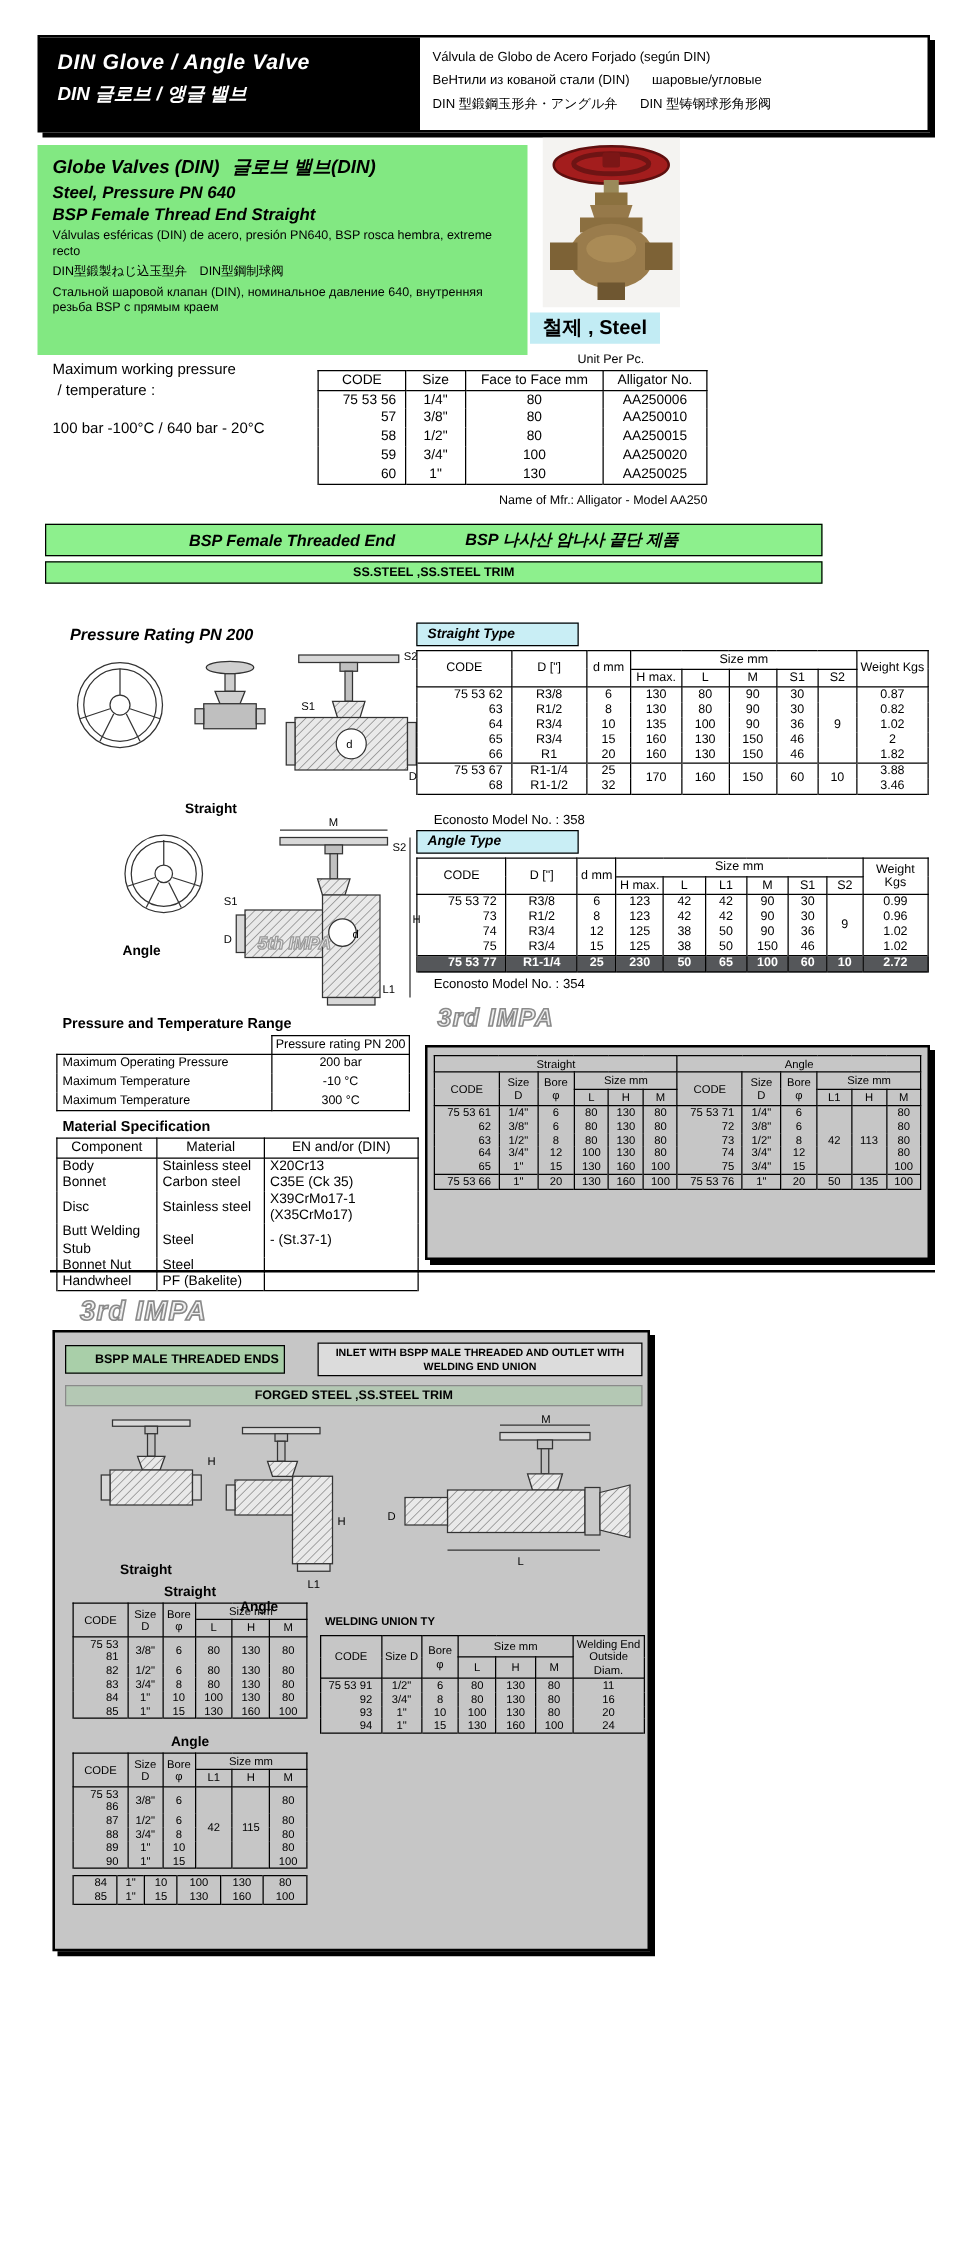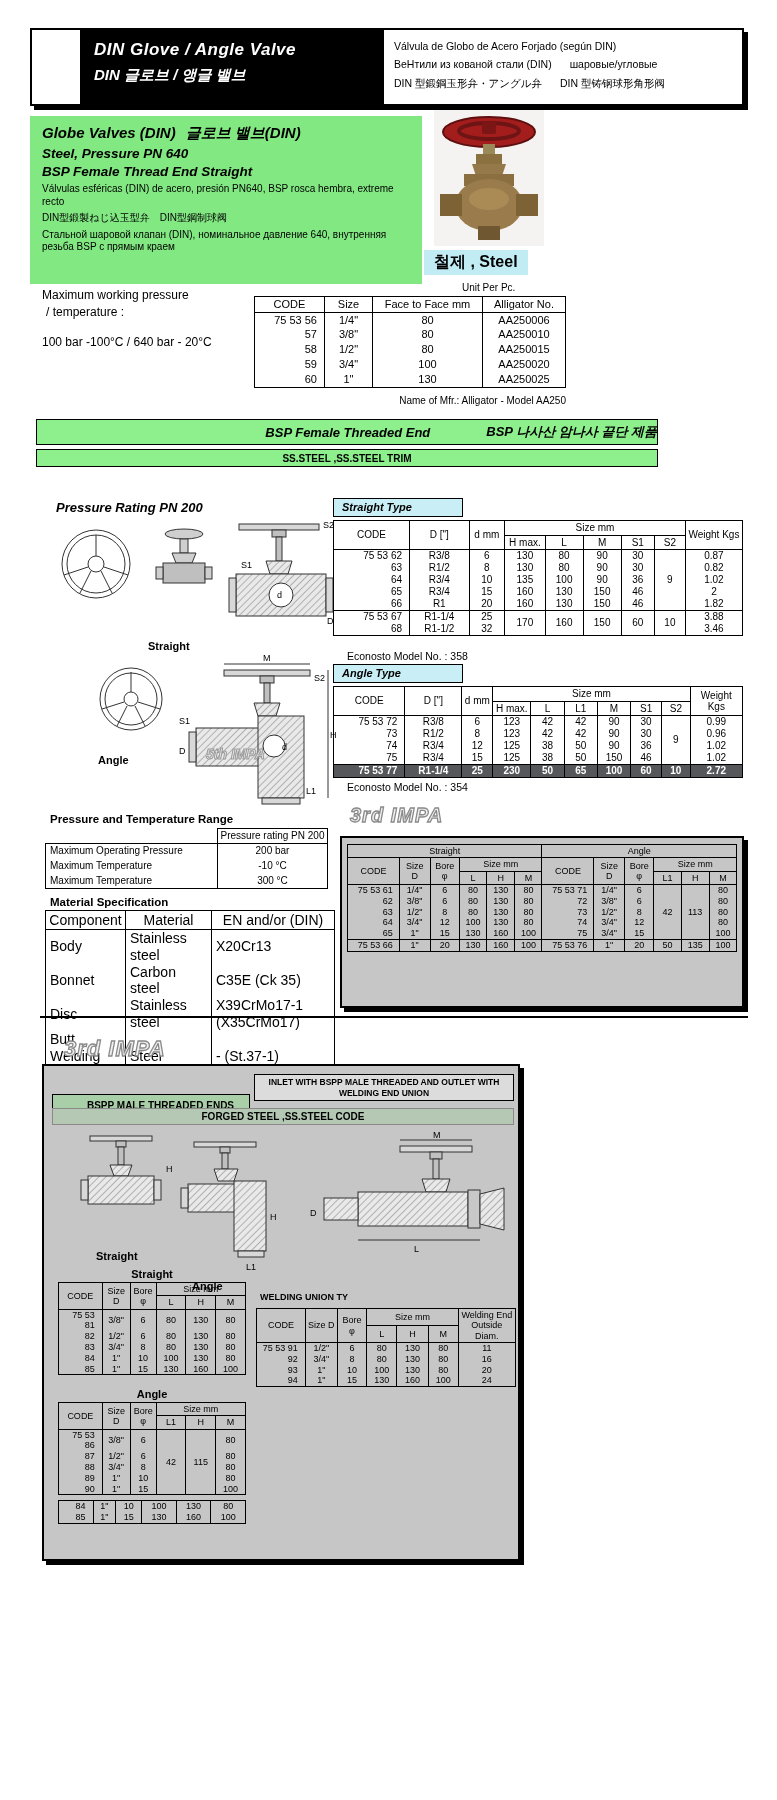--- a/index.html
+++ b/index.html
@@ -3,21 +3,21 @@
 <meta charset="utf-8">
 <style>
   * { margin:0; padding:0; box-sizing:border-box; }
   html,body { background:#fff; }
   body { width:777px; height:1800px; position:relative; font-family:"Liberation Sans","DejaVu Sans",sans-serif; color:#000; }
   #page { position:relative; width:777px; height:1800px; background:#fff; overflow:hidden; }
   .abs { position:absolute; }
   .bi { font-weight:bold; font-style:italic; }
 
   
-  .top-box { display:flex; border:2px solid #000; background:#fff; box-shadow:4px 4px 0 #000;padding-left:48px; }
+  .top-box { display:flex; border:2px solid #000; background:#fff; box-shadow:4px 4px 0 #000; }
   .top-left { width:304px; background:#000; color:#fff; padding:10px 14px; }
   .top-left .t1 { font-size:17px; letter-spacing:0.5px; }
   .top-left .t2 { font-size:15px; margin-top:6px; }
   .top-right { flex:1; padding:7px 10px; font-size:10.5px; line-height:1.75; }
   .sp { margin-left:18px; }
 
   
   .product-box { background:#82e882; padding:8px 12px; }
   .p-title { font-size:15px; }
   .p-title .sp2 { margin-left:10px; }
@@ -40,32 +40,32 @@
   .tbl tbody tr.bot td { border-bottom:1px solid #000; }
   .tbl tbody tr.dark td { background:#55575a; color:#fff; font-weight:bold; }
   .tbl tbody td.nb { border:none; }
   .tbl tbody td.box { border:1px solid #000; }
   .tbl tbody td.lft { text-align:left; padding-left:4px;margin-top:40px; }
   .codes td:first-child { text-align:right; padding-right:7px; }
   .impa-t td:first-child, .impa-t td:nth-child(7) { text-align:right; padding-right:6px; }
   .allig { font-size:11px; }
   .allig td { line-height:1.35; }
   .small { font-size:9px; }
-  .msz { font-size:14px; }
+  .msz { font-size:11px; }
   .lefted td { text-align:left; padding-left:4px; }
   .ptr { border:none; font-size:10px; }
   .ptr td { height:15px; }
   .ptr td:first-child { width:172px; }
   .bld { font-weight:bold; }
 
   .type-label { width:130px; height:19px; background:#c9eef5; border:1px solid #000; font-size:11px; padding:2px 0 0 8px; }
   .econ { font-size:10.5px; }
   .sec-title { font-weight:bold; font-size:11.5px; }
 
-  .banner1 { background:#8df08d; border:1px solid #000; font-weight:bold; font-style:italic; font-size:13px; display:flex; align-items:center; justify-content:flex-end; gap:56px; }
+  .banner1 { background:#8df08d; border:1px solid #000; font-weight:bold; font-style:italic; font-size:13px; display:flex; align-items:center; justify-content:center; gap:56px; }
   .banner2 { background:#8df08d; border:1px solid #000; font-weight:bold; font-size:10px; display:flex; align-items:center; justify-content:center; }
 
   .stamp { font-style:italic; font-weight:bold; color:#f0f0f0; -webkit-text-stroke:1.3px #8a8a8a; letter-spacing:1px; font-family:"Liberation Sans",sans-serif; }
   .stamp-sm { font-style:italic; font-weight:bold; color:#e8e8e8; -webkit-text-stroke:1px #999; font-size:14px; }
 
   .graybox { background:#c6c6c6; border:2px solid #000; box-shadow:4px 4px 0 #000; }
   .econ2 { font-size:9.5px; margin:8px 0 0 40px; line-height:1.3; }
 
   .hdr-green { background:#a9cfa9; border:1px solid #000; font-weight:bold; font-size:10px; display:flex; align-items:center; justify-content:center; }
   .hdr-gray { background:#dcdcdc; border:1px solid #000; font-weight:bold; font-size:8.5px; text-align:center; padding:2px 6px; line-height:1.35; }
@@ -598,23 +598,23 @@
             <td>100</td>
           </tr>
         </tbody>
     </table>
   </div>
 
   <div class="abs" style="left:40px;top:1016px;width:708px;height:2px;background:#000;"></div>
 
   <div class="abs stamp" style="left:64px;top:1036px;font-size:22px;">3rd IMPA</div>
   <div class="abs graybox" style="left:42px;top:1064px;width:478px;height:497px;">
-    <div class="abs hdr-green" style="left:8px;top:28px;width:198px;height:23px;padding-left:19px;">BSPP MALE THREADED ENDS</div>
+    <div class="abs hdr-green" style="left:8px;top:10px;width:176px;height:23px;padding-left:19px;">BSPP MALE THREADED ENDS</div>
     <div class="abs hdr-gray" style="left:210px;top:8px;width:260px;height:27px;">INLET WITH BSPP MALE THREADED AND OUTLET WITH WELDING END UNION</div>
-    <div class="abs forged-strip" style="left:8px;top:42px;width:462px;height:17px;">FORGED STEEL ,SS.STEEL CODE</div>
+    <div class="abs forged-strip" style="left:8px;top:42px;width:462px;height:17px;">FORGED STEEL ,SS.STEEL TRIM</div>
 
     <svg class="abs" style="left:4px;top:62px;" width="470" height="168" viewBox="0 0 470 168">
       <g stroke="#333" stroke-width="1" fill="none">
         <rect x="42" y="8" width="62" height="5" fill="#d8d8d8"></rect>
         <rect x="68" y="13" width="10" height="6" fill="#c0c0c0"></rect>
         <rect x="70" y="19" width="6" height="18" fill="#c0c0c0"></rect>
         <polygon points="62,37 84,37 80,48 66,48" fill="url(#hx)"></polygon>
         <rect x="40" y="48" width="66" height="28" fill="url(#hx)"></rect>
         <rect x="33" y="52" width="7" height="20" fill="#d8d8d8"></rect>
         <rect x="106" y="52" width="7" height="20" fill="#d8d8d8"></rect>

